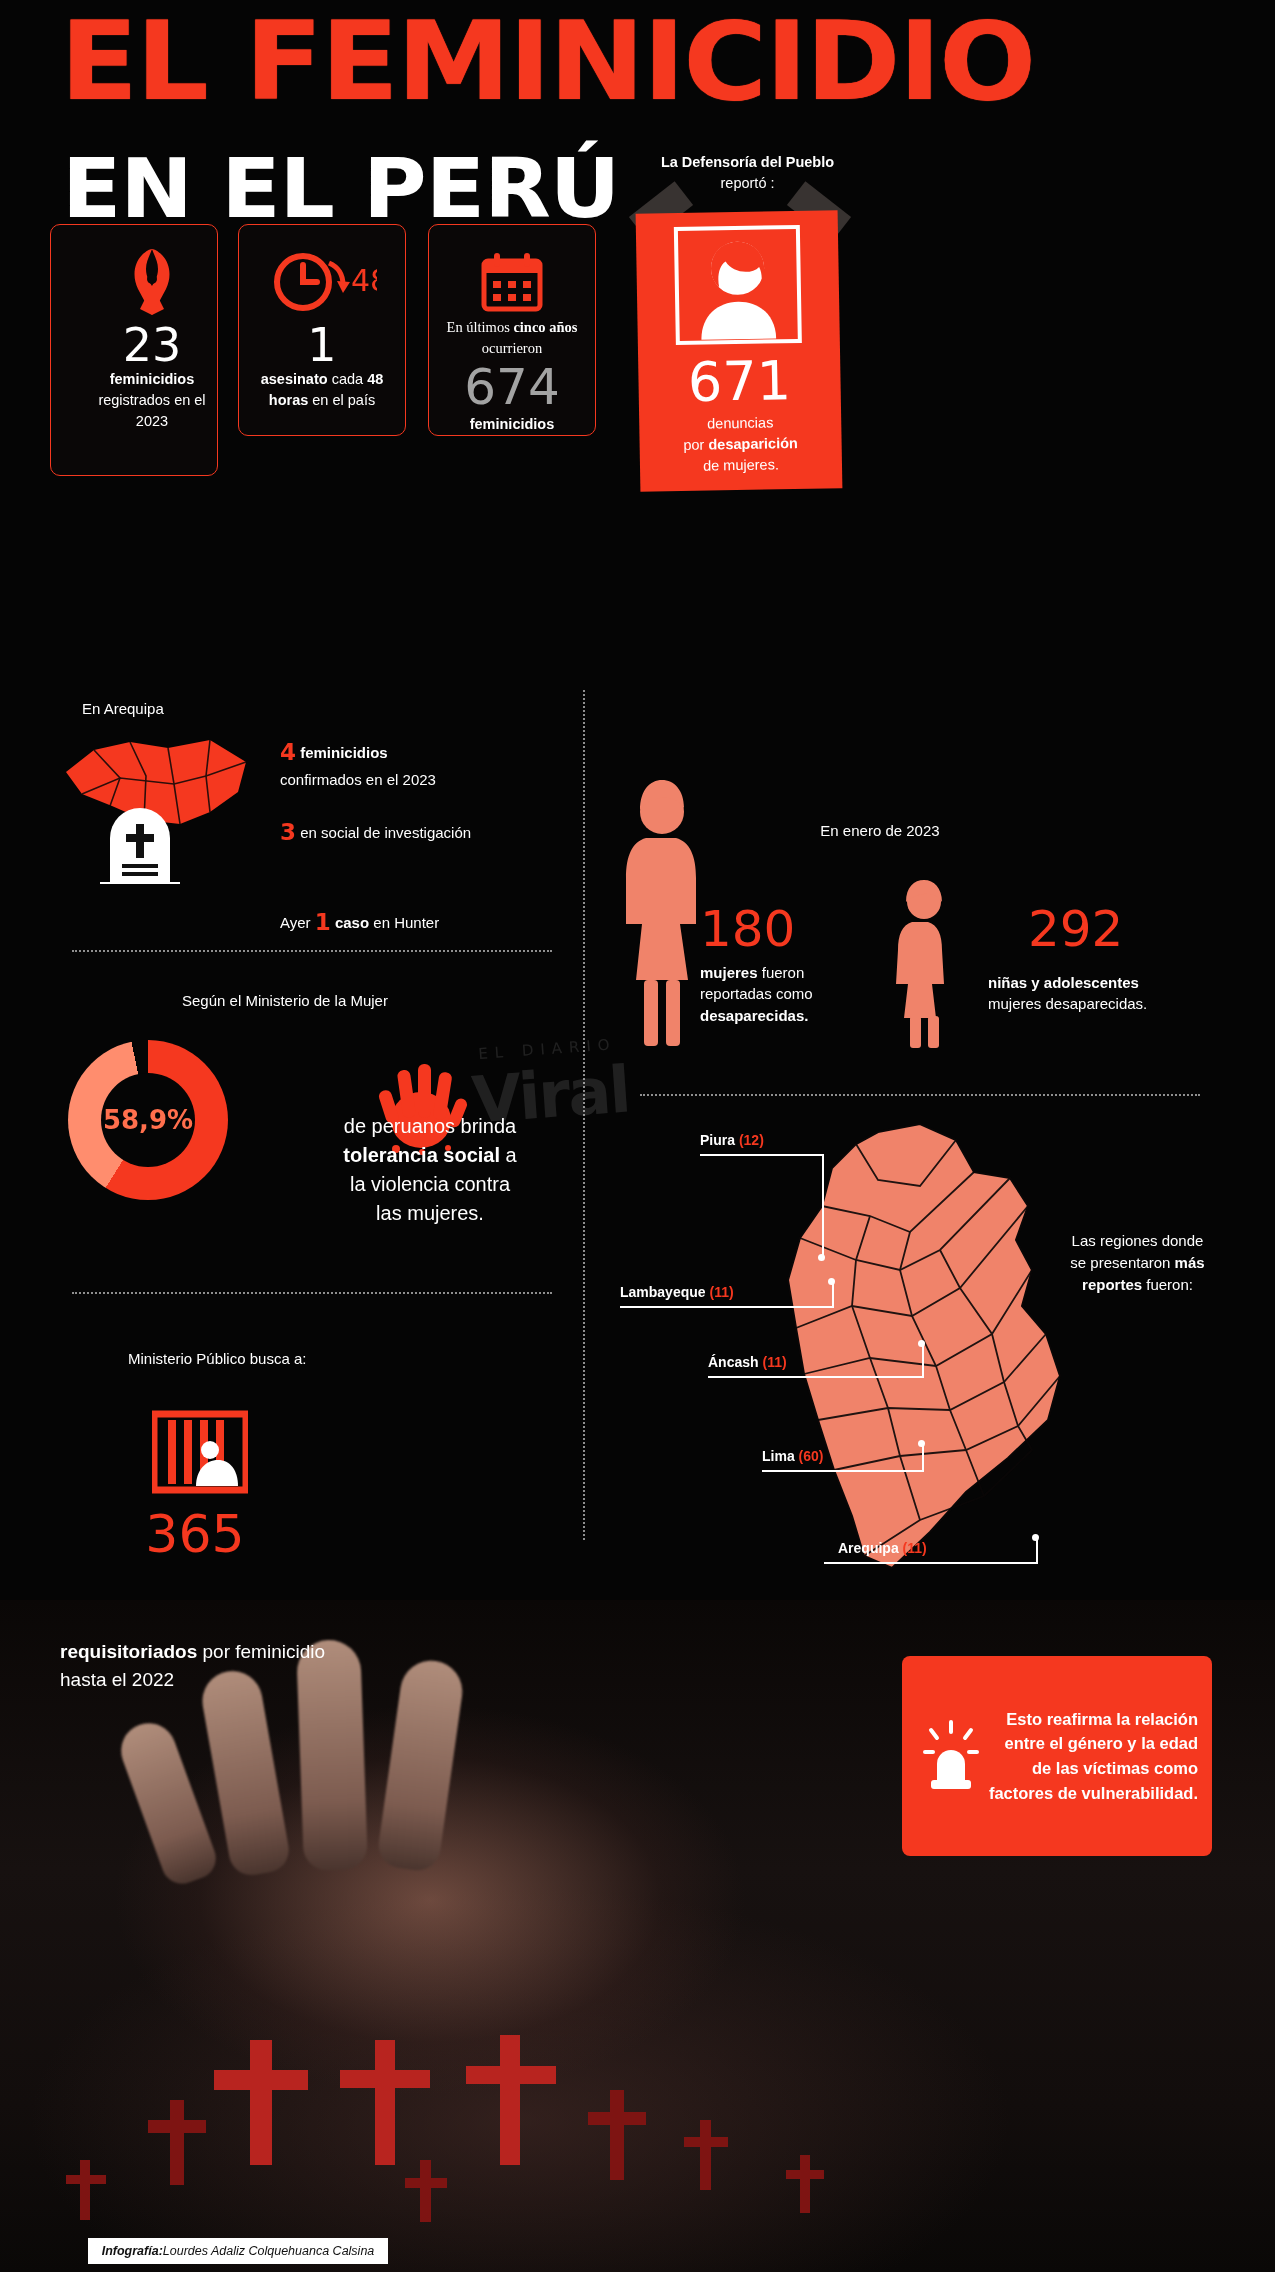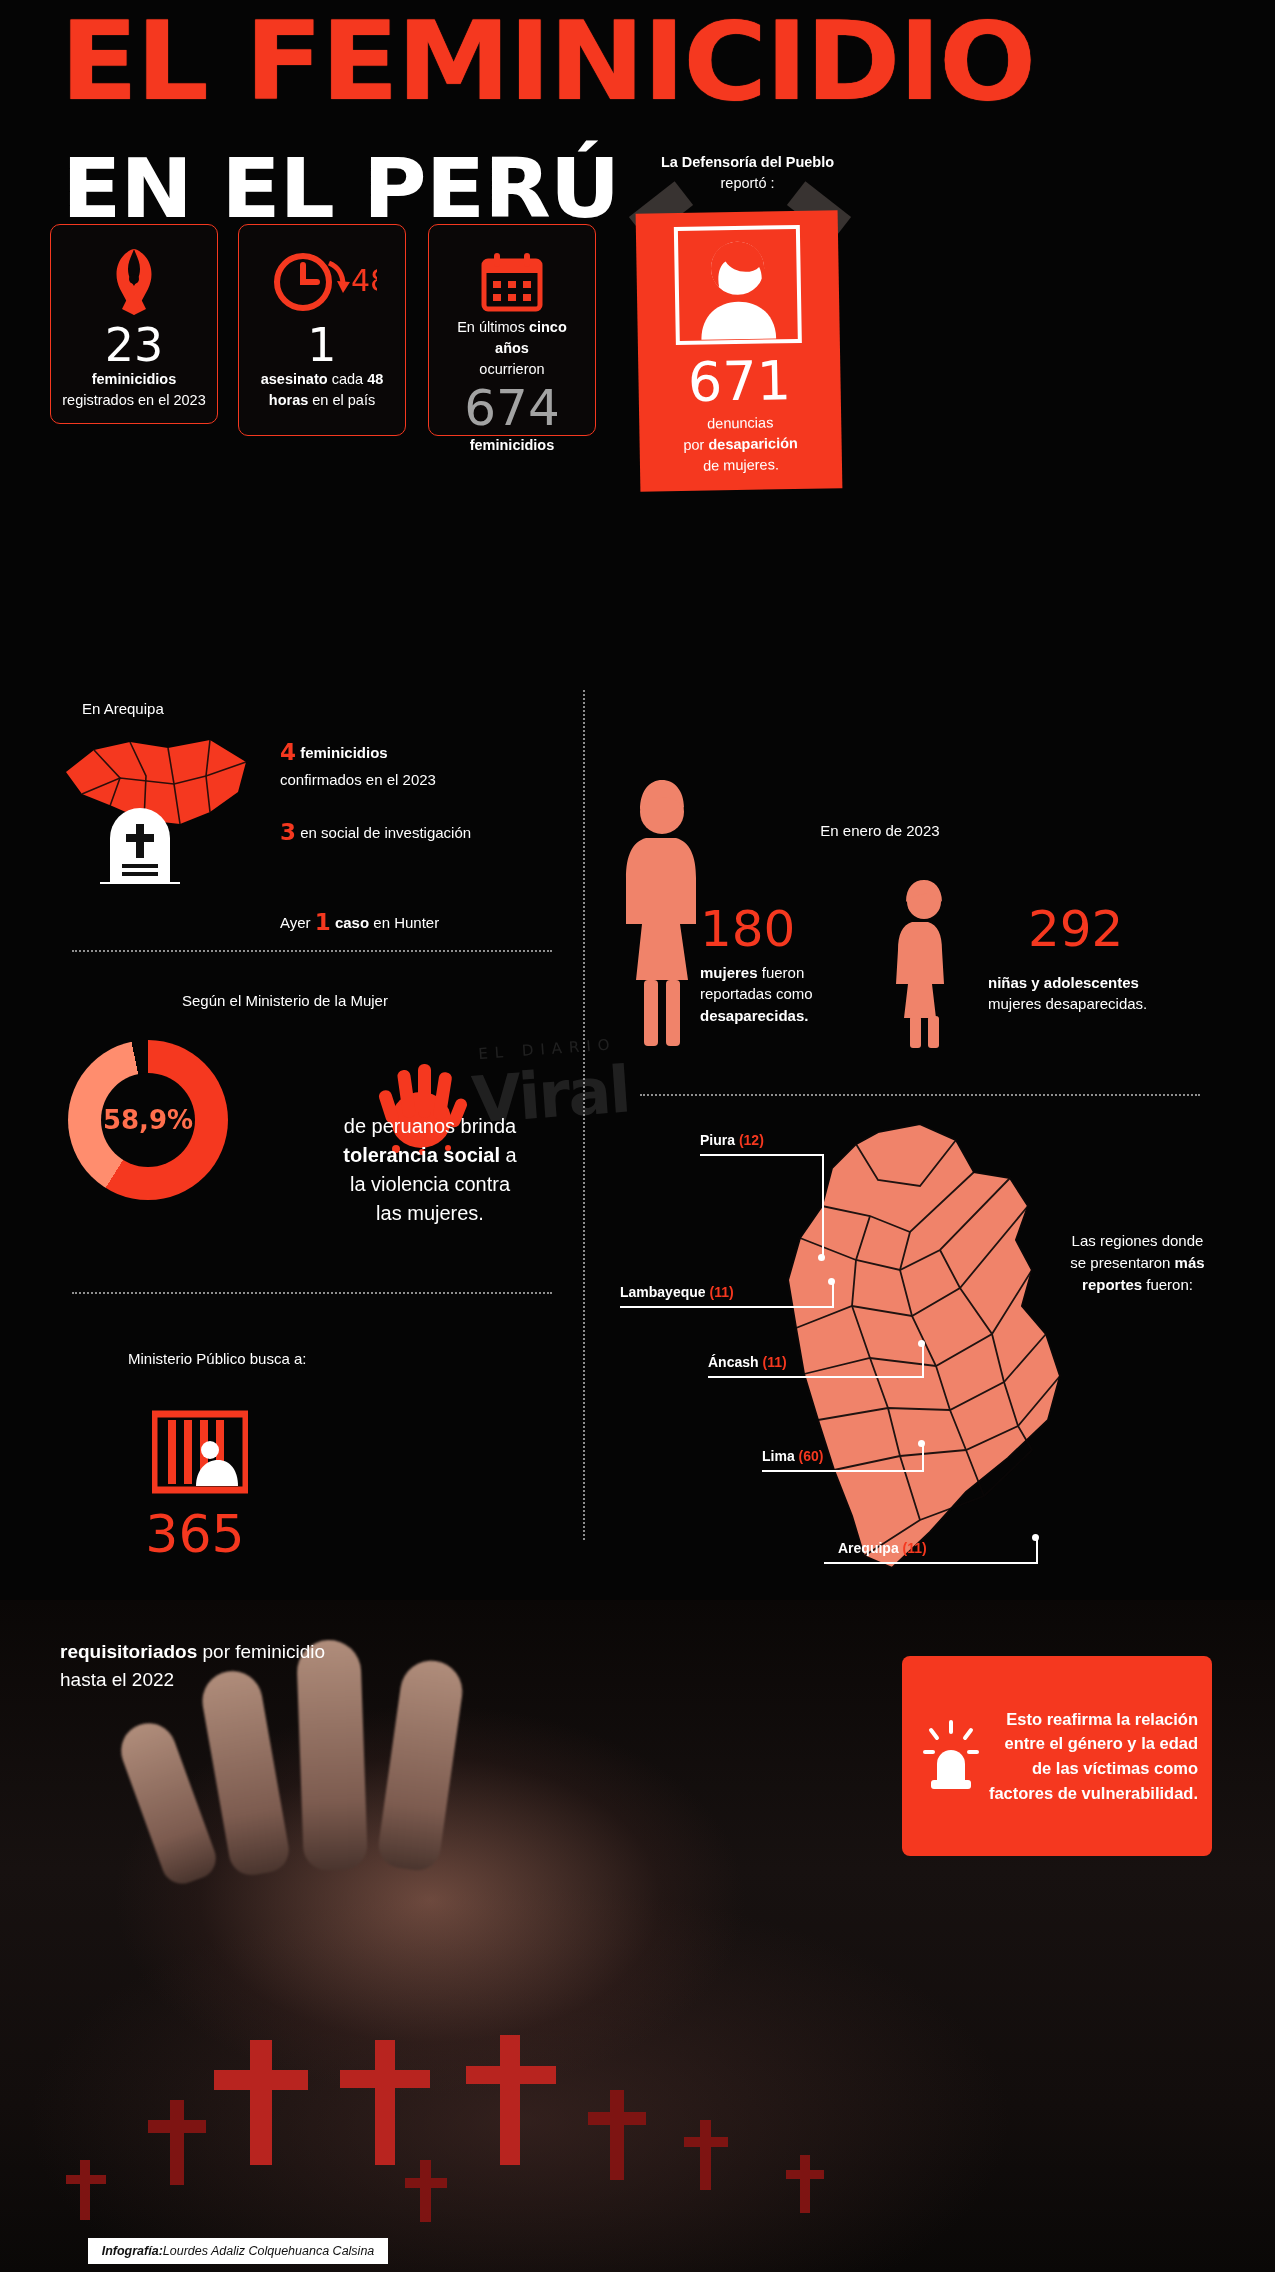--- a/index.html
+++ b/index.html
@@ -40,21 +40,21 @@
     padding-top: 18px;
   }
   .card .big {
     font-size: 46px; font-weight: 400; color: #ffffff;
     font-family: "DejaVu Sans", sans-serif; line-height: 1.05;
   }
   .card .big.red { color: #a3a3a3; font-size: 50px; }
   .card .cap { font-size: 14.5px; line-height: 1.45; color: #ffffff; padding: 0 10px; }
   .card .cap b { font-weight: 700; }
 
-  #card1 { left: 50px; top: 224px; width: 168px; height: 200px; }
+  #card1 { left: 50px; top: 224px; width: 168px; height: 252px; padding-left: 36px; }
   #card2 { left: 238px; top: 224px; width: 168px; height: 212px; }
   #card3 { left: 428px; top: 224px; width: 168px; height: 212px; }
 
   .icon-wrap { height: 78px; display: flex; align-items: center; justify-content: center; }
 
   
   .defensoria-label {
     position: absolute; left: 640px; top: 152px; width: 215px;
     text-align: center; font-size: 14.5px; line-height: 1.45; color: #ffffff;
   }
@@ -240,21 +240,21 @@
         <g fill="#f5381f">
             <rect x="13" y="30" width="8" height="7"></rect>
             <rect x="28" y="30" width="8" height="7"></rect>
             <rect x="43" y="30" width="8" height="7"></rect>
             <rect x="13" y="43" width="8" height="7"></rect>
             <rect x="28" y="43" width="8" height="7"></rect>
             <rect x="43" y="43" width="8" height="7"></rect>
           </g>
       </svg>
     </div>
-    <div class="cap" style="margin-top:-4px;">
+    <div class="cap" style="margin-top:-4px;font-family:Liberation Serif, serif;">
       <span>En últimos </span><b>cinco años</b><br>
       <span>ocurrieron</span>
     </div>
     <div class="big red" style="margin-top:2px;">674</div>
     <div class="cap"><b>feminicidios</b></div>
   </div>
 
   <div class="defensoria-label">
     <b>La Defensoría del Pueblo</b><span> reportó :</span>
   </div>

